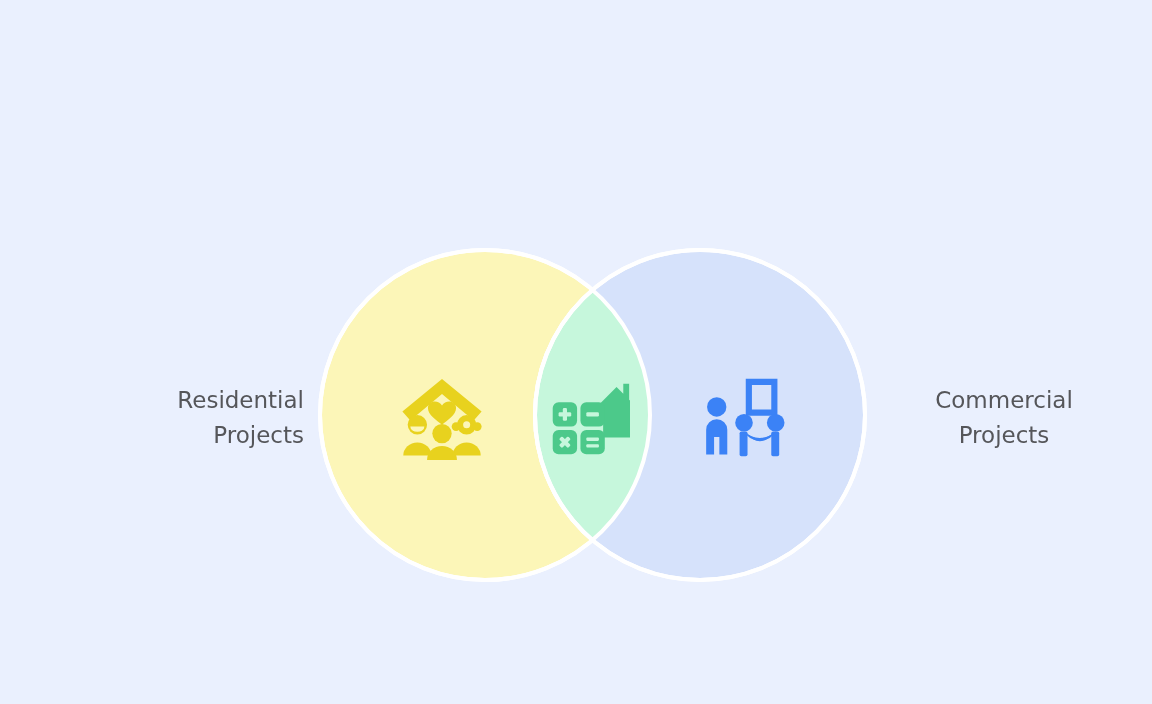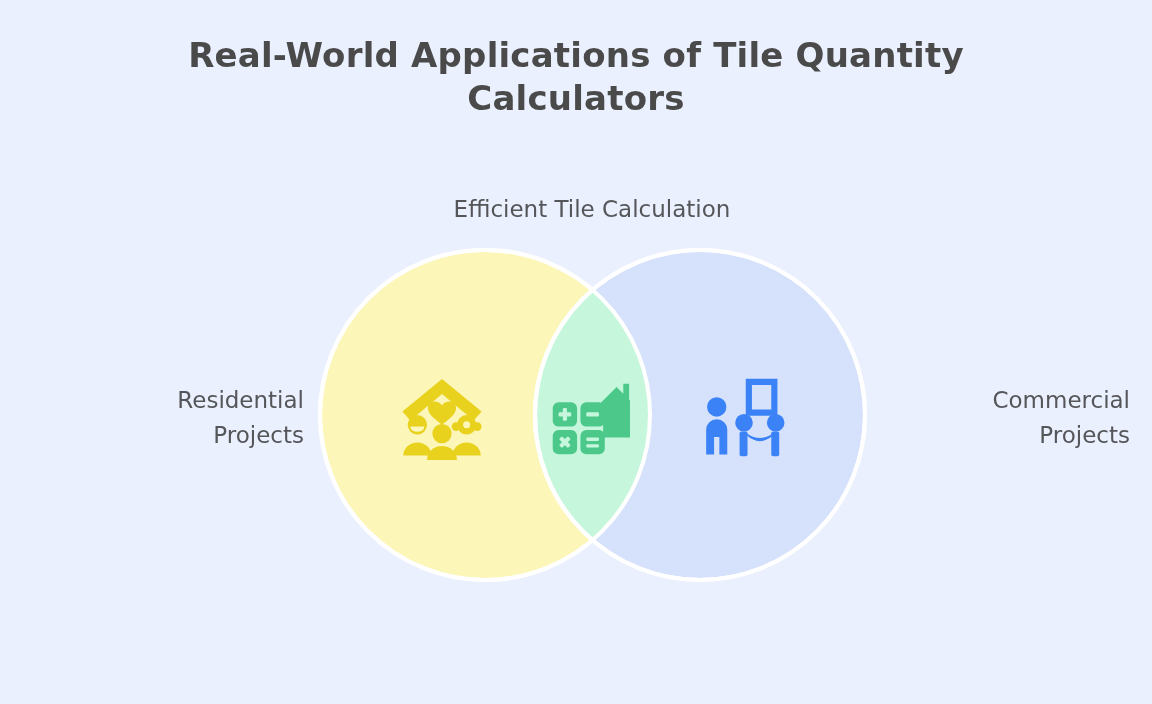--- a/index.html
+++ b/index.html
@@ -70,39 +70,37 @@
   .label-left {
     top: 383px;
     left: 52px;
     width: 252px;
     text-align: right;
   }
   .label-right {
     top: 383px;
     left: 878px;
     width: 252px;
-    text-align: right;
+    text-align: center;
   }
 
   
   .icon-wrap {
     position: absolute;
   }
   .icon-left  { left: 398px; top: 372px; width: 88px; height: 88px; }
   .icon-mid   { left: 546px; top: 372px; width: 84px; height: 84px; }
   .icon-right { left: 700px; top: 370px; width: 88px; height: 88px; }
   .icon-wrap svg { display: block; width: 100%; height: 100%; }
 </style>
 </head>
 <body>
 
 <div class="page">
 
-  <div class="title">Real-World Applications of Tile Quantity
-Calculators</div>
 
   <div class="venn-stage">
     <svg class="venn-svg" viewBox="0 0 1152 704">
       <defs>
         <clipPath id="clip-left">
           <circle cx="485" cy="415" r="165"></circle>
         </clipPath>
       </defs>
 
       <circle cx="485" cy="415" r="165" fill="#fcf6b8" stroke="#ffffff" stroke-width="4"></circle>
@@ -191,20 +189,19 @@
           <circle cx="86" cy="60" r="10"></circle>
 
           <rect x="81" y="70" width="9" height="28" rx="2"></rect>
 
           <path d="M50 70 a20 18 0 0 0 36 0 a26 26 0 0 1 -36 0 z"></path>
           <path d="M52 71 q16 20 32 0 q-16 14 -32 0 z"></path>
         </g>
       </svg>
     </div>
 
-    <div class="label label-center">Efficient Tile Calculation</div>
     <div class="label label-left">Residential
 Projects</div>
     <div class="label label-right">Commercial
 Projects</div>
   </div>
 
 </div>
 
 </body></html>

